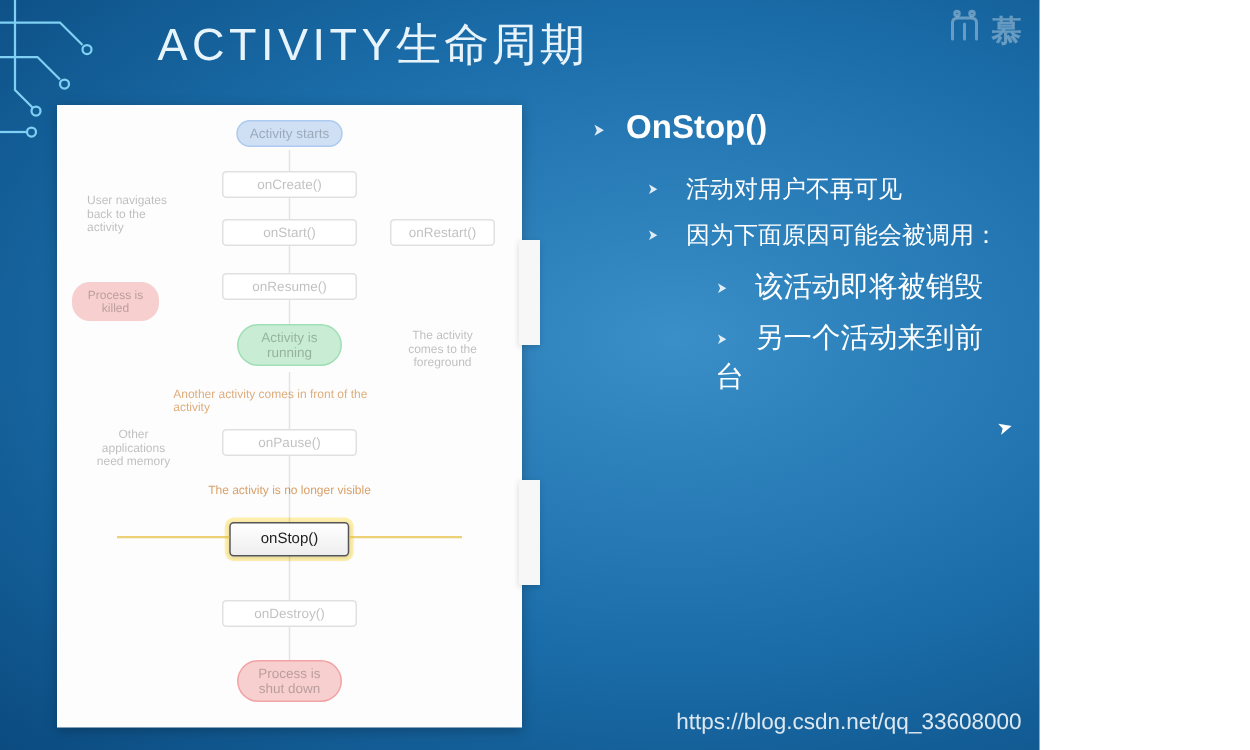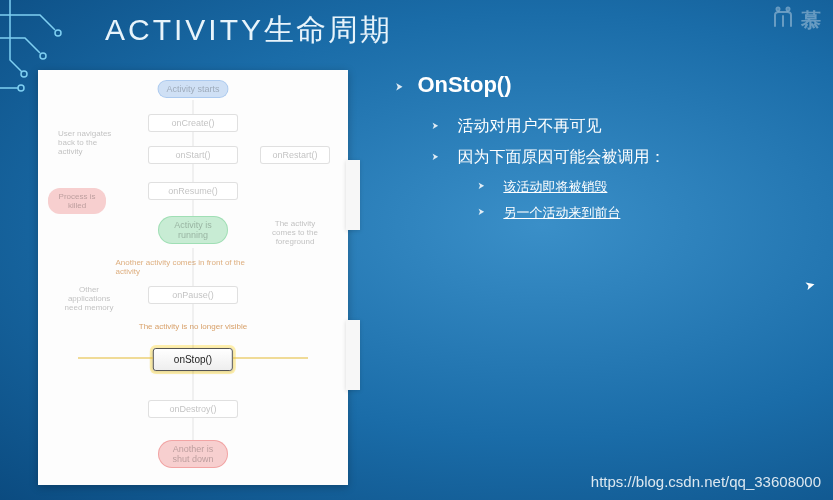--- a/index.html
+++ b/index.html
@@ -1,18 +1,18 @@
 <!DOCTYPE html>
 <html><head>
 <meta charset="utf-8">
 <style>
   * { box-sizing: border-box; margin: 0; padding: 0; }
   html, body { width: 833px; height: 500px; overflow: hidden; font-family: "Microsoft YaHei", Arial, sans-serif; }
   .slide {
-    width: 833px; height: 500px;
+    width: 693px; height: 500px;
     background: radial-gradient(ellipse at 65% 45%, #3a8fc8 0%, #1a6ca8 55%, #0b4b80 100%);
     position: relative;
     color: #fff;
   }
   
   .deco { position: absolute; top: 0; left: 0; width: 90px; height: 140px; pointer-events: none; }
   .title {
     position: absolute; top: 10px; left: 105px;
     font-size: 30px; font-weight: 400; letter-spacing: 2px;
     color: #e8f4fb;
@@ -57,21 +57,21 @@
     padding: 5px 20px;
   }
   .caption {
     position: absolute; left: 50%; transform: translateX(-50%);
     font-size: 8px; color: rgba(200,120,40,0.6);
   }
   
   .content { position: absolute; left: 395px; top: 72px; right: 20px; color: #fff; }
   .lvl1 { font-size: 22px; font-weight: 600; margin-bottom: 18px; }
   .lvl2 { font-size: 16px; margin: 10px 0 10px 36px; font-weight: 400; }
-  .lvl3 { font-size: 13px; margin: 8px 0 8px 82px; font-weight: 400; text-decoration: underline; }
+  .lvl3 { font-size: 19px; margin: 8px 0 8px 82px; font-weight: 400; }
   .bullet::before {
     content: "➤"; font-size: 10px; color: rgba(255,255,255,0.85);
     display: inline-block; transform: scaleX(0.8);
     margin-right: 14px; vertical-align: 2px;
   }
   .lvl2.bullet::before, .lvl3.bullet::before { margin-right: 18px; }
   .cursor {
     position: absolute; right: 18px; top: 278px;
     font-size: 12px; color: #fff; transform: rotate(-15deg);
   }
@@ -127,21 +127,21 @@
       <div class="node" style="top:112px; width:90px;">onResume()</div>
       <div class="node pill red side" style="top:118px; left:10px; width:58px; white-space:normal; text-align:center; background:rgba(235,120,120,0.35); border-radius:12px; padding:4px;">Process is killed</div>
       <div class="node pill green" style="top:146px; white-space:normal; width:70px; text-align:center;">Activity is running</div>
       <div class="node side" style="top:146px; left:auto; right:14px; width:78px; white-space:normal; text-align:center;">The activity comes to the foreground</div>
       <div class="caption" style="top:188px;">Another activity comes in front of the activity</div>
       <div class="node side" style="top:212px; left:12px; width:78px; white-space:normal; text-align:center;">Other applications need memory</div>
       <div class="node" style="top:216px; width:90px;">onPause()</div>
       <div class="caption" style="top:252px; color:rgba(200,120,40,0.7);">The activity is no longer visible</div>
       <div class="node highlight" style="top:278px;">onStop()</div>
       <div class="node" style="top:330px; width:90px;">onDestroy()</div>
-      <div class="node pill red" style="top:370px; white-space:normal; width:70px; text-align:center; background:rgba(235,120,120,0.35);">Another is shut down</div>
+      <div class="node pill red" style="top:370px; white-space:normal; width:70px; text-align:center; background:rgba(235,120,120,0.35);">Process is shut down</div>
 
       <svg style="position:absolute; inset:0; width:100%; height:100%; pointer-events:none;">
         <g stroke="rgba(0,0,0,0.1)" stroke-width="1" fill="none">
           <line x1="155" y1="30" x2="155" y2="44"></line>
           <line x1="155" y1="62" x2="155" y2="76"></line>
           <line x1="155" y1="94" x2="155" y2="112"></line>
           <line x1="155" y1="130" x2="155" y2="146"></line>
           <line x1="155" y1="178" x2="155" y2="216"></line>
           <line x1="155" y1="234" x2="155" y2="278"></line>
           <line x1="155" y1="300" x2="155" y2="330"></line>

